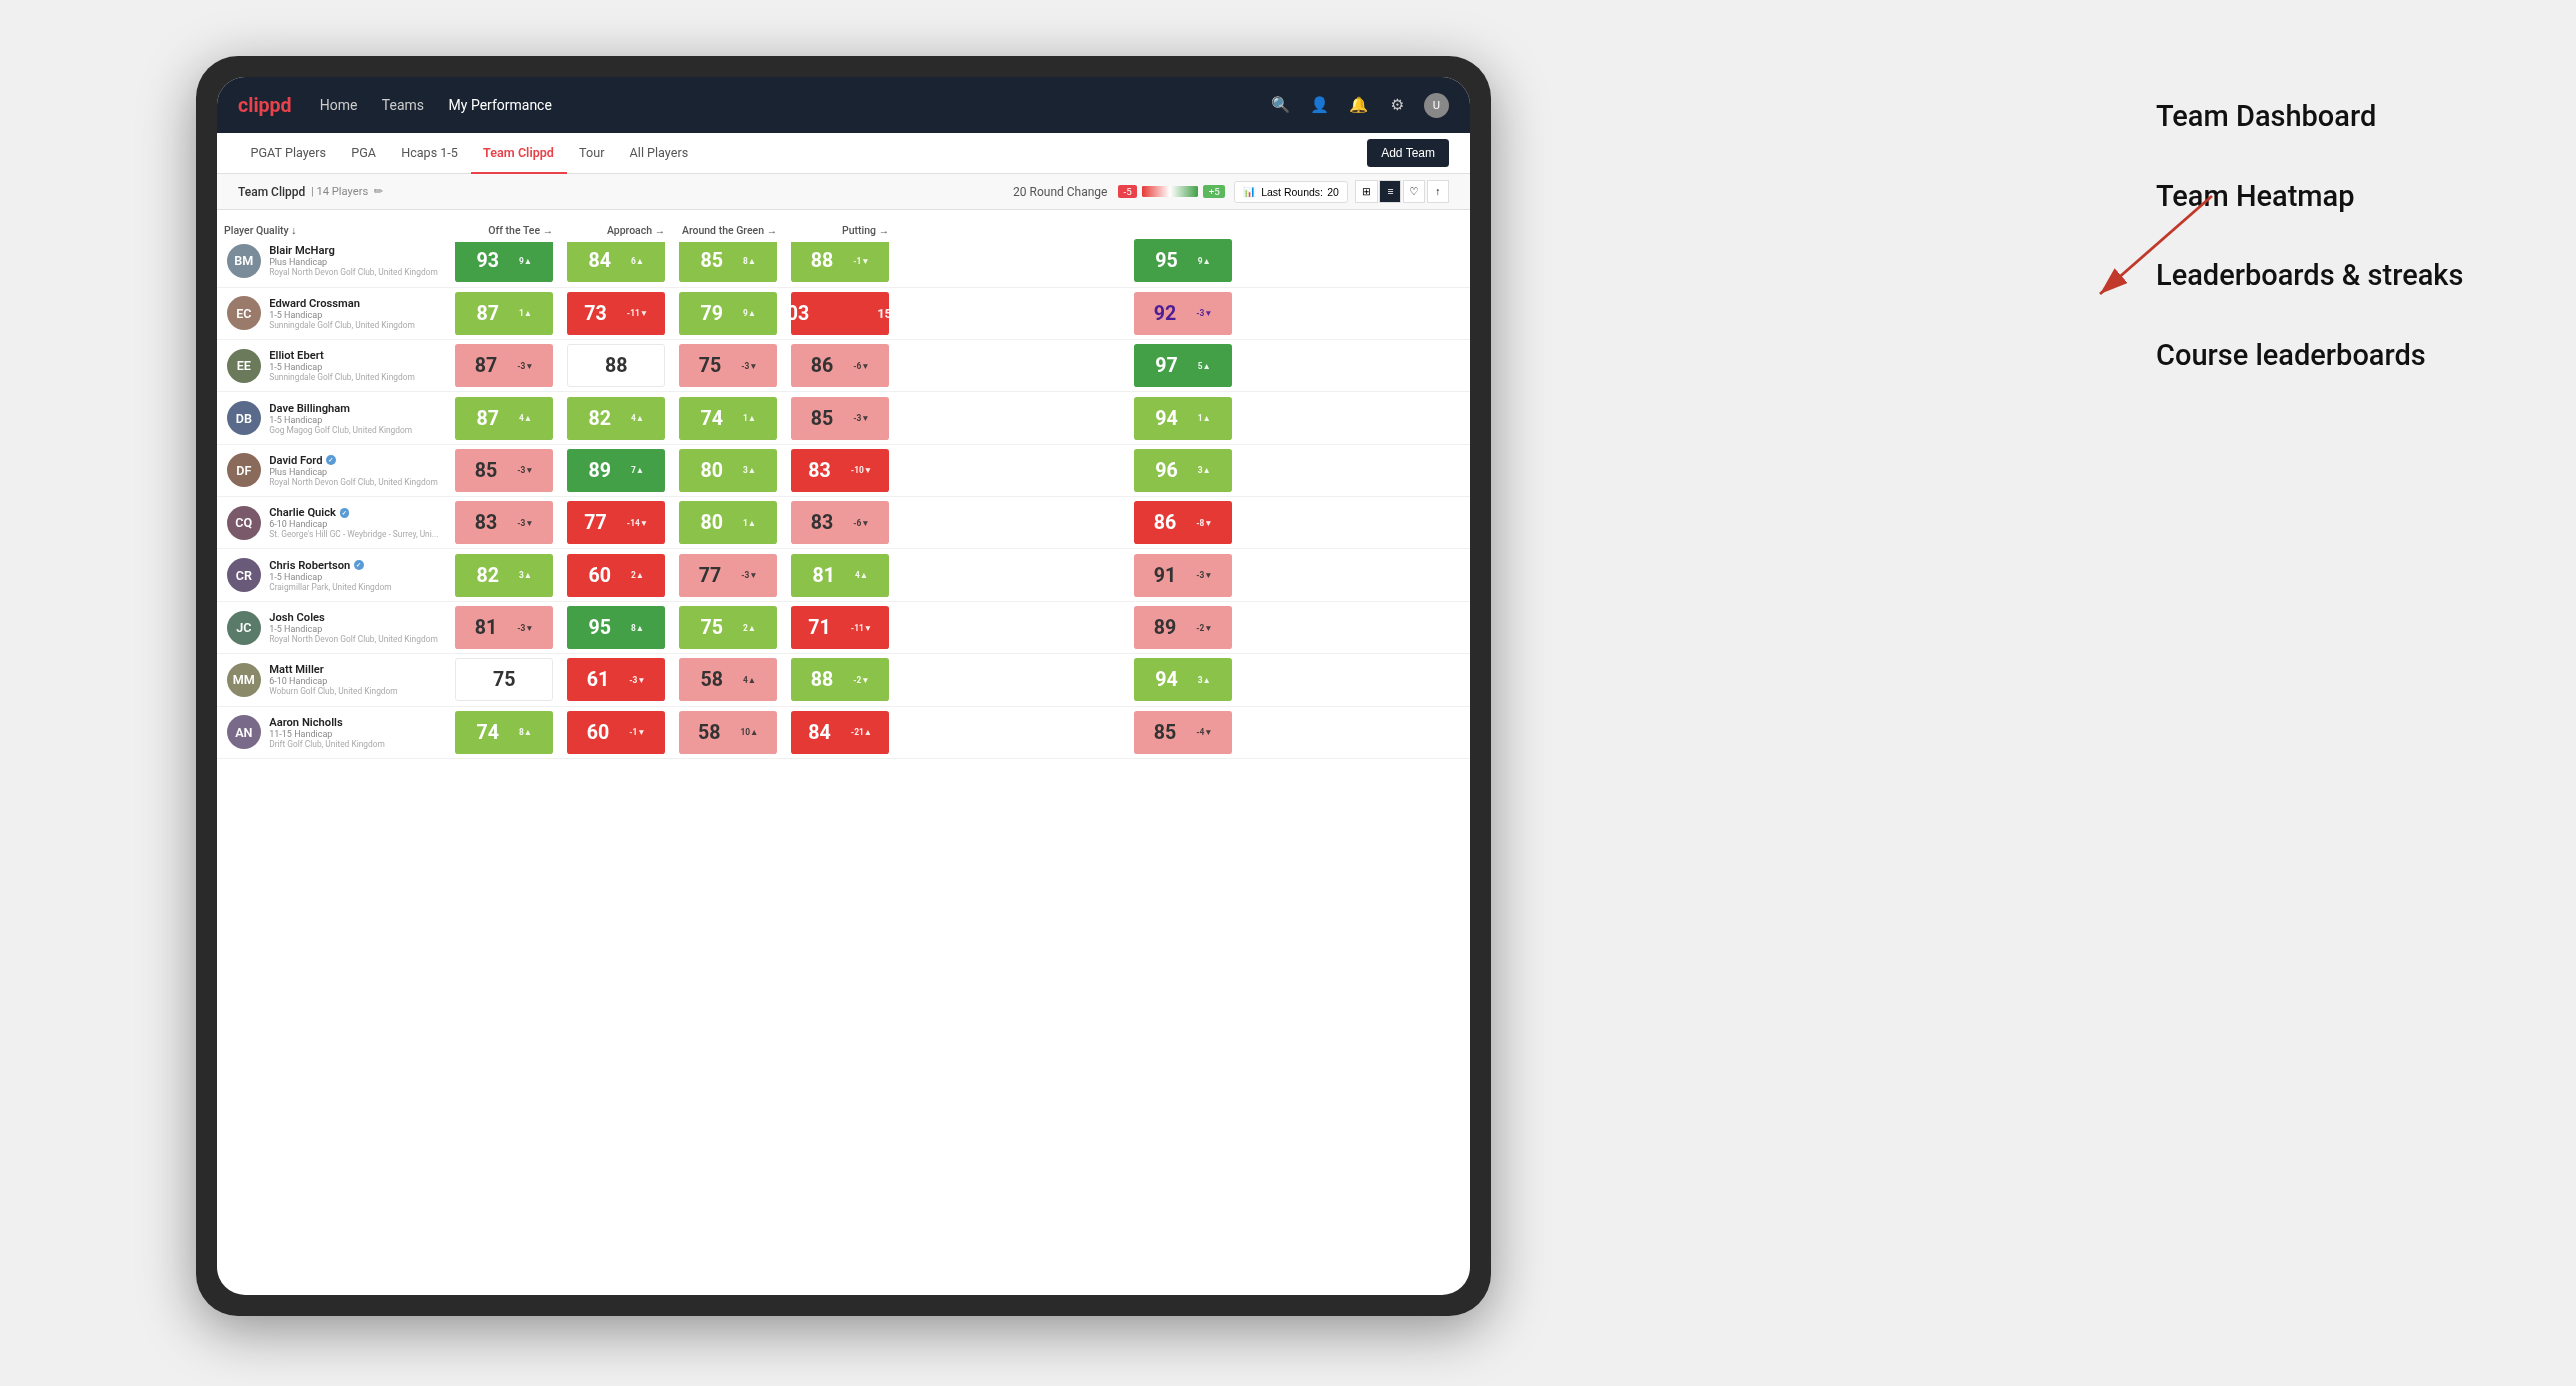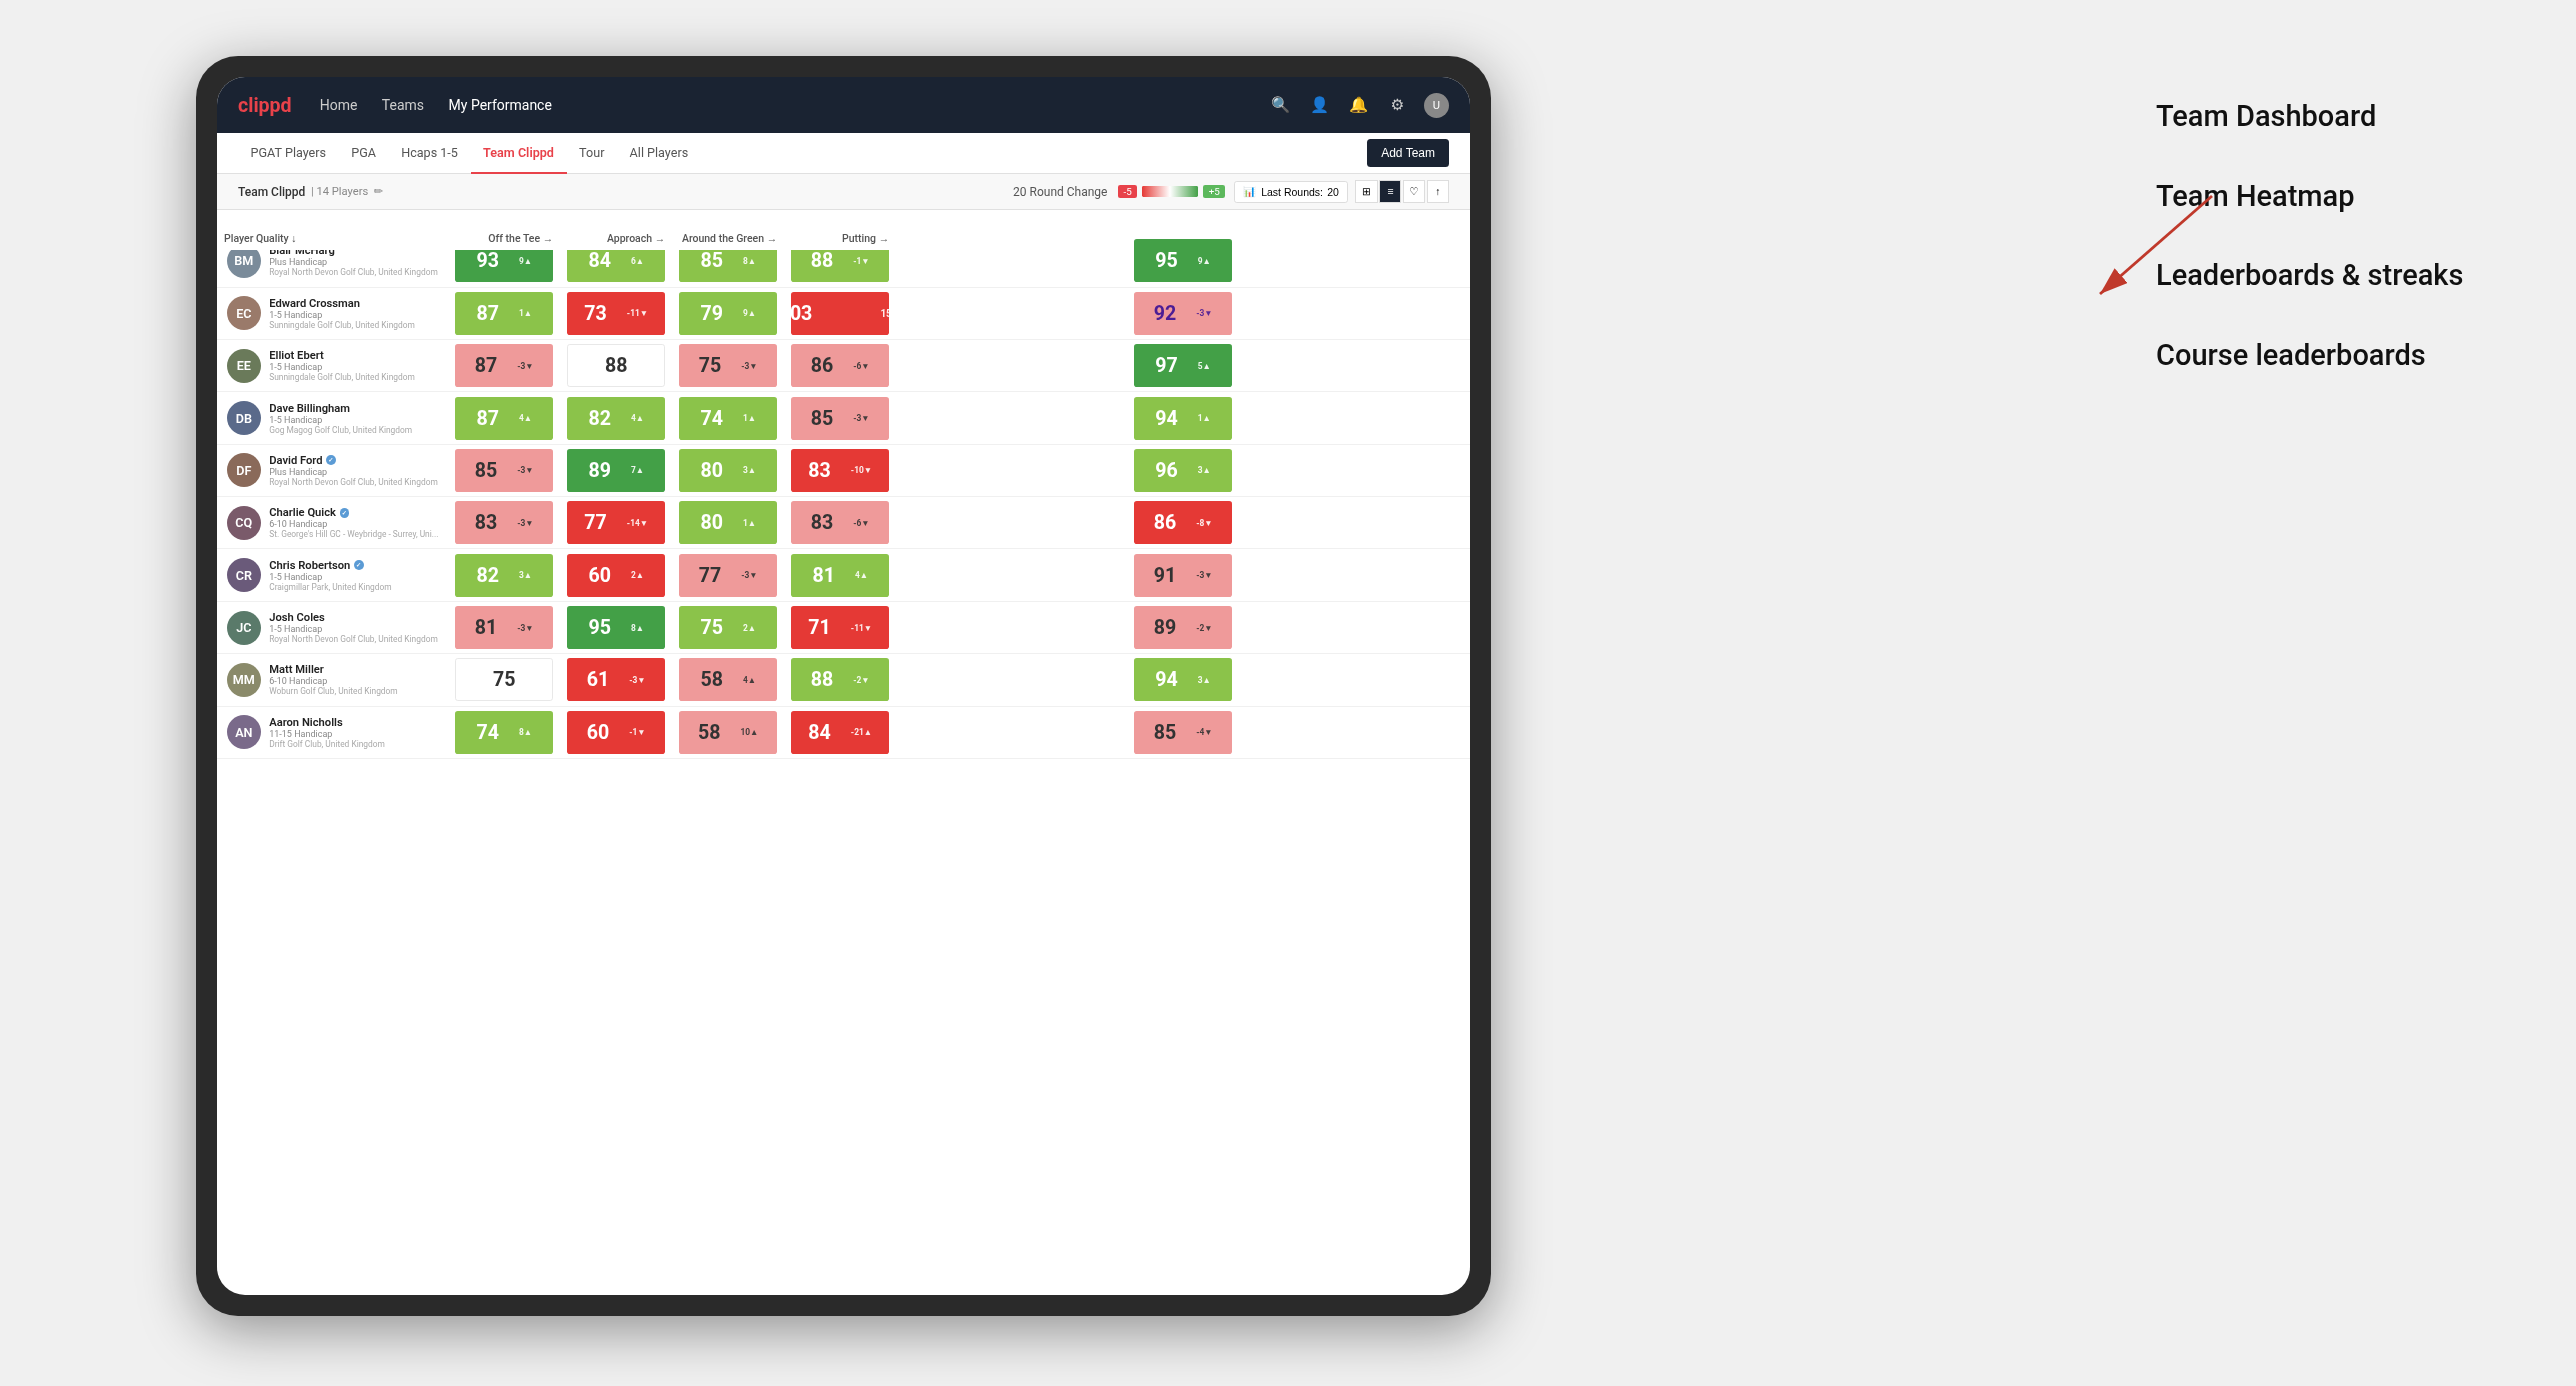--- a/index.html
+++ b/index.html
@@ -252,21 +252,21 @@
     }
     .col-header {
       padding: 5.6px 7px;
       font-size: 10.5px;
       color: #555;
       font-weight: 500;
       text-align: left;
       background: #fff;
       border-bottom: 0.7px solid #e8e8e8;
       position: sticky;
-      top: 16px;
+      top: 8px;
       z-index: 10;
     }
     .col-header.centered { text-align: right; }
     .player-col { width: 154px; }
     .score-col { width: 112px; }
 
     
     .player-row {
       border-bottom: 0.7px solid #f0f0f0;
     }
@@ -506,21 +506,21 @@
       </td>
               <td class="score-cell">
         <div class="score-box" style="background:#8bc34a; color:#fff; ">
           <span style="font-size:19.6px; font-weight:700;">79</span>
           <span style="font-size:8.4px; opacity:0.9;">9▲</span>
         </div>
       </td>
               <td class="score-cell">
         <div class="score-box" style="background:#e53935; color:#fff; ">
           <span style="font-size:19.6px; font-weight:700;">103</span>
-          <span style="font-size:10px; opacity:0.9;margin-left:48px;">15▲</span>
+          <span style="font-size:13px; opacity:0.9;margin-left:48px;">15▲</span>
         </div>
       </td>
               <td class="score-cell">
         <div class="score-box" style="background:#ef9a9a; color:#4c1d95; ">
           <span style="font-size:19.6px; font-weight:700;">92</span>
           <span style="font-size:8.4px; opacity:0.9;">-3▼</span>
         </div>
       </td>
             </tr>
             <tr class="player-row">

